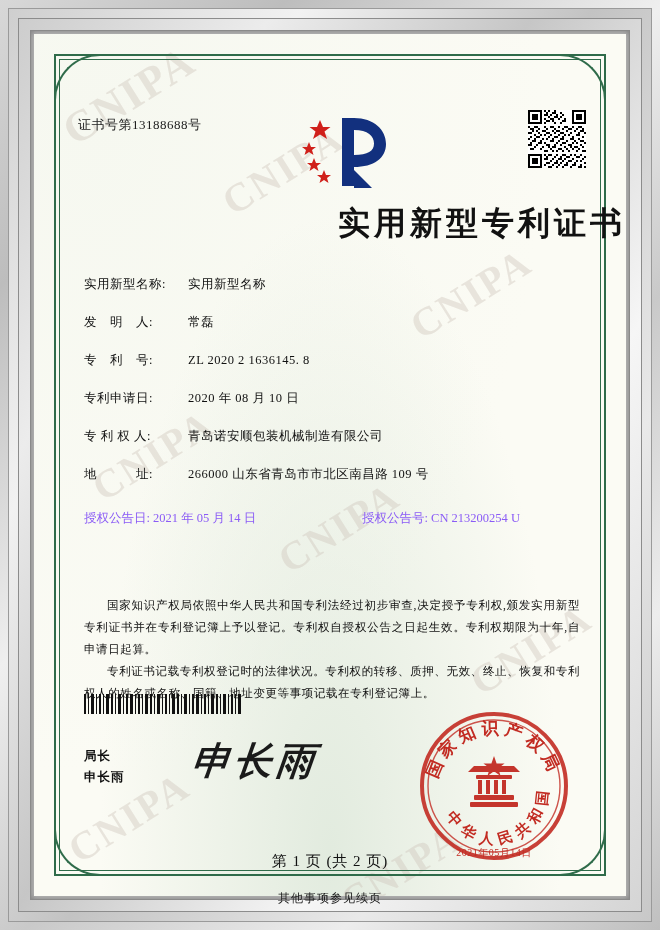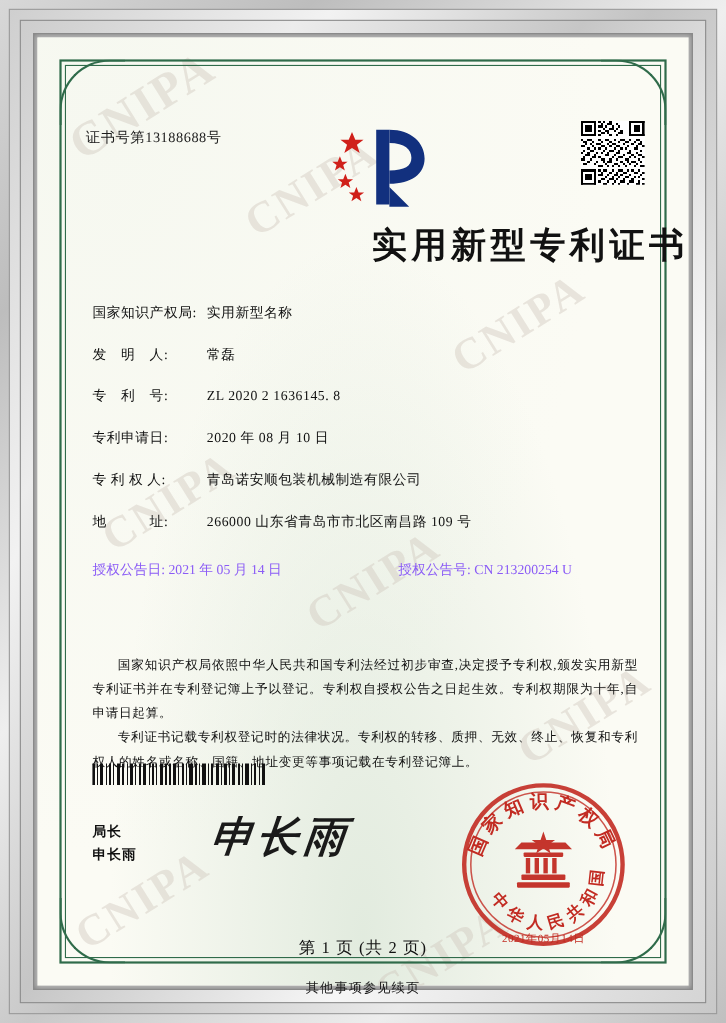--- a/index.html
+++ b/index.html
@@ -491,21 +491,21 @@
               <rect x="25" y="28" width="2" height="1"></rect>
               <rect x="28" y="28" width="1" height="1"></rect>
           </g>
         </svg>
       </div>
 
       <div class="title">实用新型专利证书</div>
 
       <div class="fields">
         <div class="field-row">
-          <div class="field-label">国家知识产权局:</div>
+          <div class="field-label">实用新型名称:</div>
           <div class="field-value">实用新型名称</div>
         </div>
         <div class="field-row">
           <div class="field-label">发　明　人:</div>
           <div class="field-value">常磊</div>
         </div>
         <div class="field-row">
           <div class="field-label">专　利　号:</div>
           <div class="field-value">ZL 2020 2 1636145. 8</div>
         </div>

